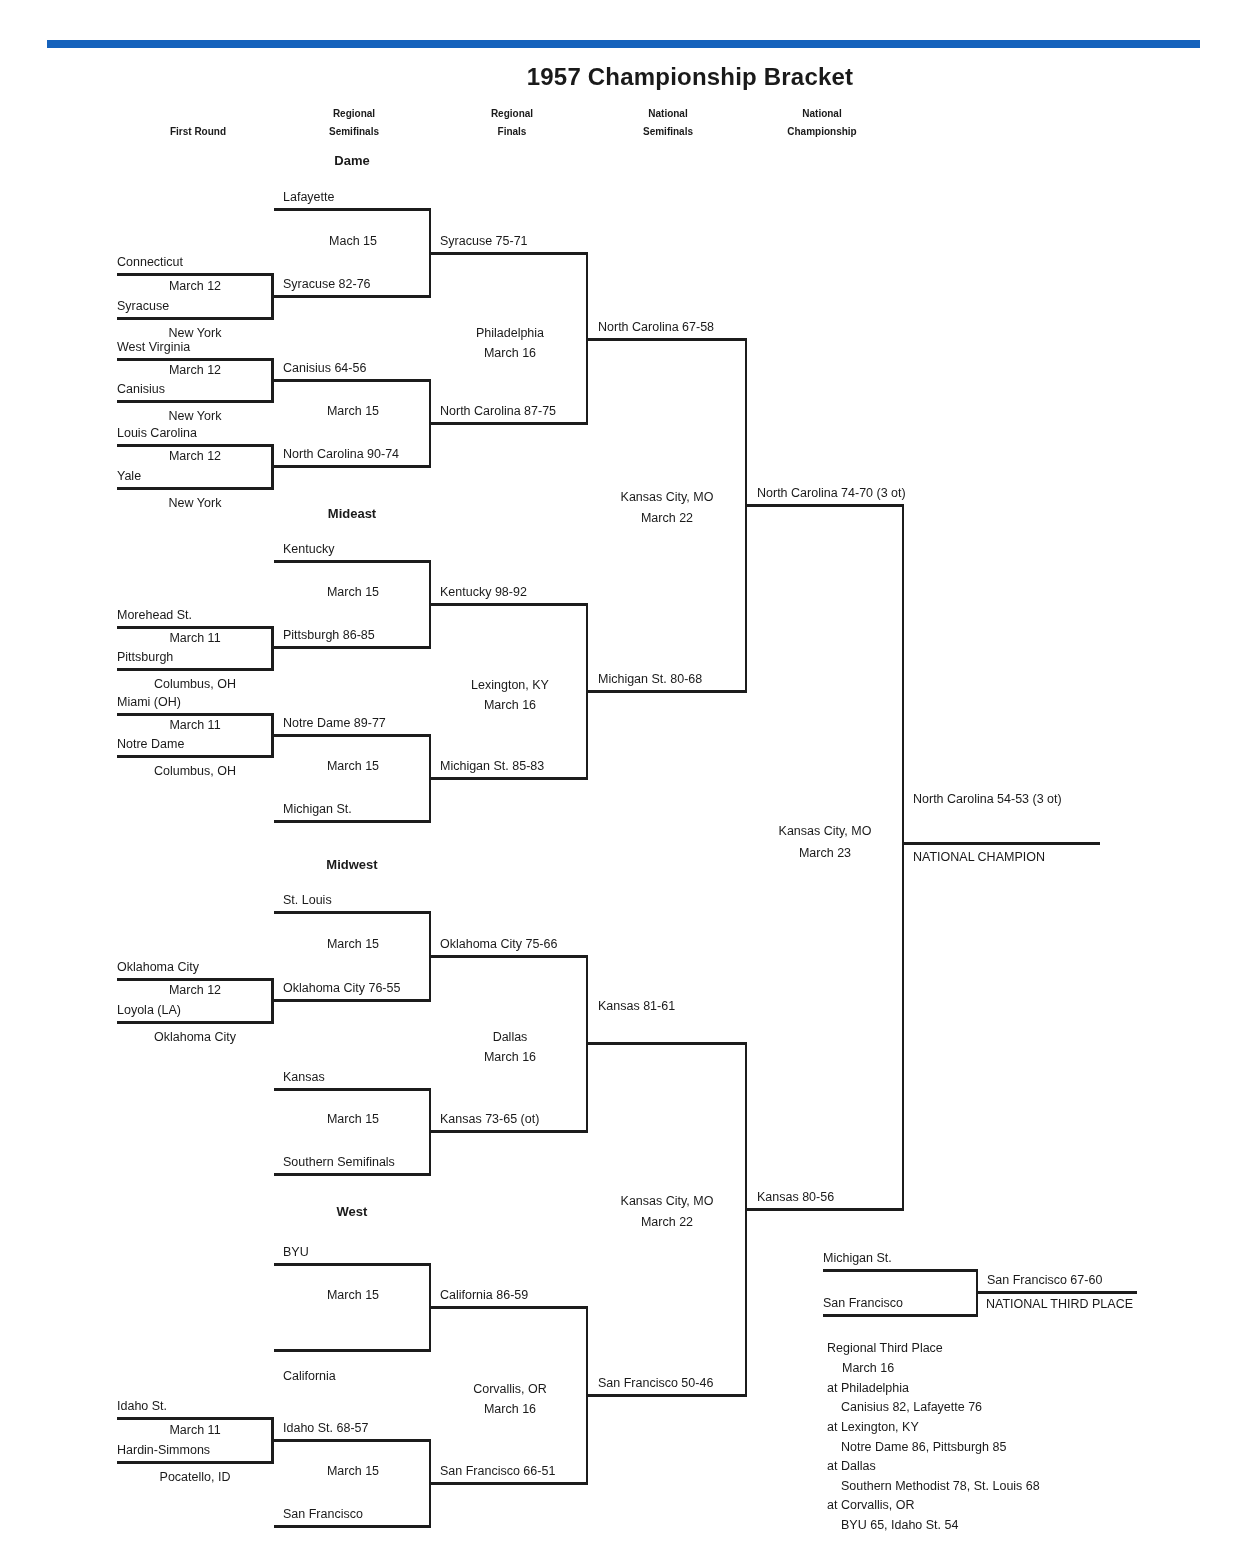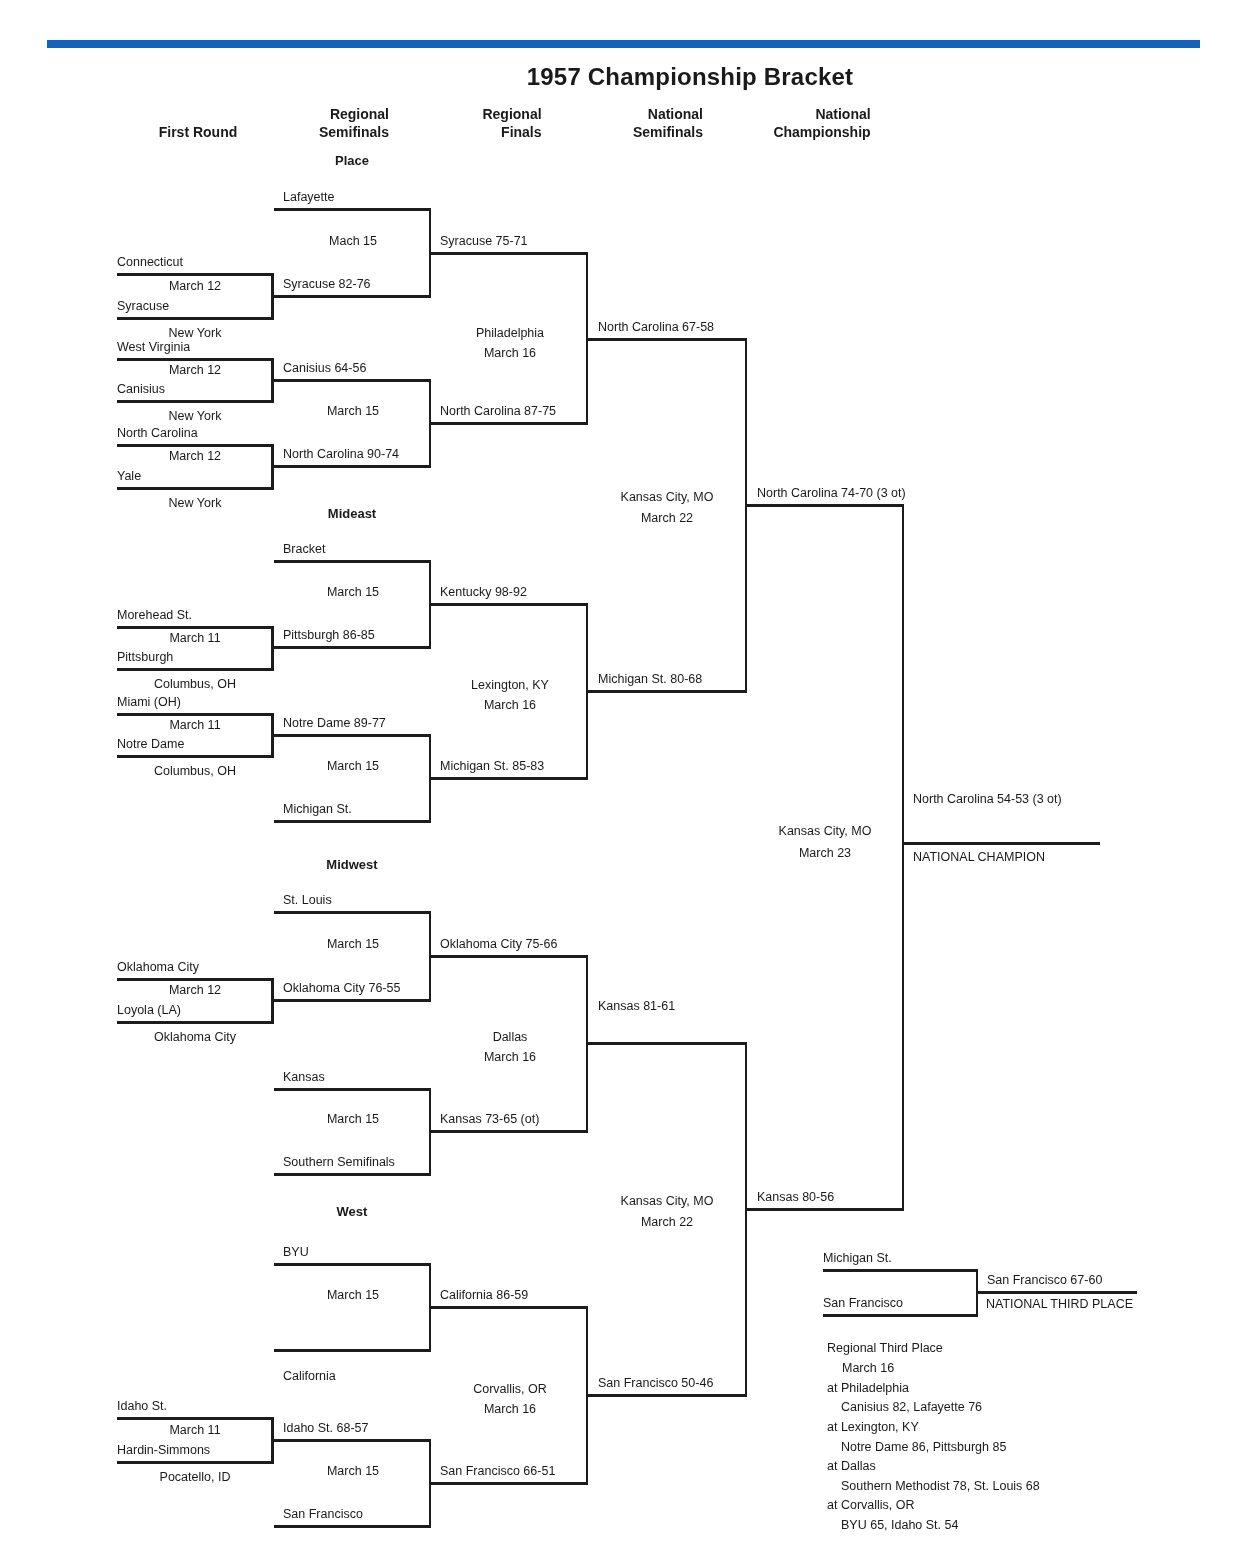--- a/index.html
+++ b/index.html
@@ -7,40 +7,40 @@
        font-family:"Liberation Sans","DejaVu Sans",sans-serif;color:#1a1a1a;overflow:hidden}
   .h{position:absolute;height:2.5px;background:#1c1c1c}
   .v{position:absolute;width:2.5px;background:#1c1c1c}
   .t{position:absolute;font-size:12.5px;line-height:14px;white-space:nowrap}
   .b{font-weight:normal}
   .c{width:160px;text-align:center}
   .bar{position:absolute;left:47px;top:40px;width:1153px;height:8px;background:#1562bc}
   .title{position:absolute;left:440px;top:63px;width:500px;text-align:center;
          font-size:24px;font-weight:bold;letter-spacing:.2px}
   .colhead{position:absolute;top:104px;width:160px;height:37px;display:flex;
-           align-items:flex-end;justify-content:center;text-align:right;
-           font-weight:bold;font-size:14px;line-height:18px;white-space:pre-line}
+           align-items:flex-end;justify-content:center;text-align:center;
+           font-weight:bold;font-size:10px;line-height:18px;white-space:pre-line}
   .region{position:absolute;width:160px;text-align:center;font-weight:bold;font-size:13px;line-height:14px}
 </style>
 </head>
 <body>
 
 <div class="bar" style="background: rgb(21, 98, 188);"></div>
 <div class="title">1957 Championship Bracket</div>
 <div class="colhead" style="left:118px">First Round</div>
 <div class="colhead" style="left:274px">Regional
 Semifinals</div>
 <div class="colhead" style="left:432px">Regional
 Finals</div>
 <div class="colhead" style="left:588px">National
 Semifinals</div>
 <div class="colhead" style="left:742px">National
 Championship</div>
 
-<div class="region" style="left:272px;top:154px">Place</div>
+<div class="region" style="left:272px;top:154px">Dame</div>
 <div class="t" style="left:283px;top:190px">Lafayette</div>
 <div class="h" style="left:274px;top:208px;width:157px"></div>
 <div class="t" style="left:117px;top:255px">Connecticut</div>
 <div class="h" style="left:117px;top:273px;width:156px"></div>
 <div class="t c" style="left:115px;top:279px">March 12</div>
 <div class="t" style="left:117px;top:299px">Syracuse</div>
 <div class="h" style="left:117px;top:317px;width:156px"></div>
 <div class="v" style="left:271px;top:273px;height:46.5px"></div>
 <div class="t c b" style="left:115px;top:326px">New York</div>
 <div class="t" style="left:283px;top:277px">Syracuse 82-76</div>
@@ -51,41 +51,41 @@
 <div class="h" style="left:431px;top:252px;width:157px"></div>
 <div class="t" style="left:117px;top:340px">West Virginia</div>
 <div class="h" style="left:117px;top:358px;width:156px"></div>
 <div class="t c" style="left:115px;top:363px">March 12</div>
 <div class="t" style="left:117px;top:382px">Canisius</div>
 <div class="h" style="left:117px;top:400px;width:156px"></div>
 <div class="v" style="left:271px;top:358px;height:45px"></div>
 <div class="t c b" style="left:115px;top:409px">New York</div>
 <div class="t" style="left:283px;top:361px">Canisius 64-56</div>
 <div class="h" style="left:274px;top:379px;width:157px"></div>
-<div class="t" style="left:117px;top:426px">North Carolina</div>
+<div class="t" style="left:117px;top:426px">Louis Carolina</div>
 <div class="h" style="left:117px;top:444px;width:156px"></div>
 <div class="t c" style="left:115px;top:449px">March 12</div>
 <div class="t" style="left:117px;top:469px">Yale</div>
 <div class="h" style="left:117px;top:487px;width:156px"></div>
 <div class="v" style="left:271px;top:444px;height:45.5px"></div>
 <div class="t c b" style="left:115px;top:496px">New York</div>
 <div class="t" style="left:283px;top:447px">North Carolina 90-74</div>
 <div class="h" style="left:274px;top:465px;width:157px"></div>
 <div class="v" style="left:428.5px;top:379px;height:88.5px"></div>
 <div class="t c" style="left:273px;top:404px">March 15</div>
 <div class="t" style="left:440px;top:404px">North Carolina 87-75</div>
 <div class="h" style="left:431px;top:422px;width:157px"></div>
 <div class="v" style="left:585.5px;top:252px;height:172.5px"></div>
 <div class="t c b" style="left:430px;top:326px">Philadelphia</div>
 <div class="t c" style="left:430px;top:346px">March 16</div>
 <div class="t" style="left:598px;top:320px">North Carolina 67-58</div>
 <div class="h" style="left:588px;top:338px;width:159px"></div>
 
 <div class="region" style="left:272px;top:507px">Mideast</div>
-<div class="t" style="left:283px;top:542px">Bracket</div>
+<div class="t" style="left:283px;top:542px">Kentucky</div>
 <div class="h" style="left:274px;top:560px;width:157px"></div>
 <div class="t" style="left:117px;top:608px">Morehead St.</div>
 <div class="h" style="left:117px;top:626px;width:156px"></div>
 <div class="t c" style="left:115px;top:631px">March 11</div>
 <div class="t" style="left:117px;top:650px">Pittsburgh</div>
 <div class="h" style="left:117px;top:668px;width:156px"></div>
 <div class="v" style="left:271px;top:626px;height:44.5px"></div>
 <div class="t c b" style="left:115px;top:677px">Columbus, OH</div>
 <div class="t" style="left:283px;top:628px">Pittsburgh 86-85</div>
 <div class="h" style="left:274px;top:646px;width:157px"></div>

